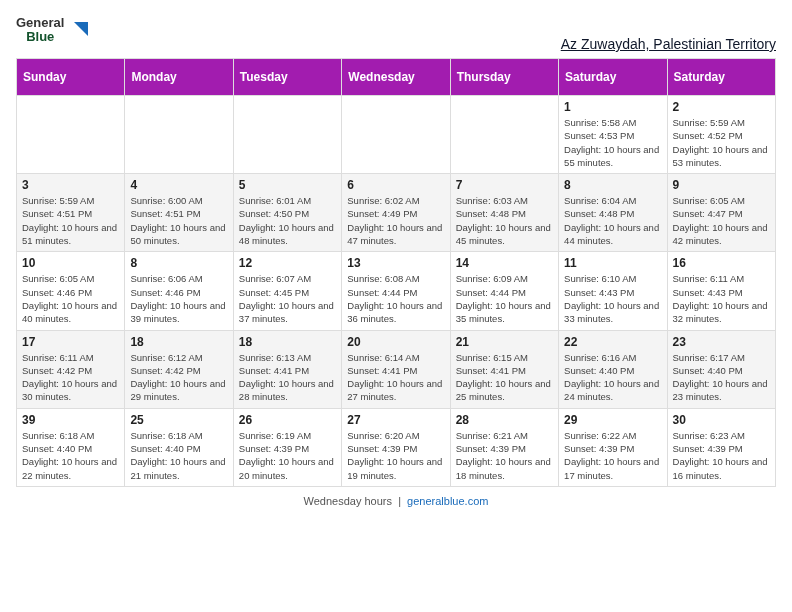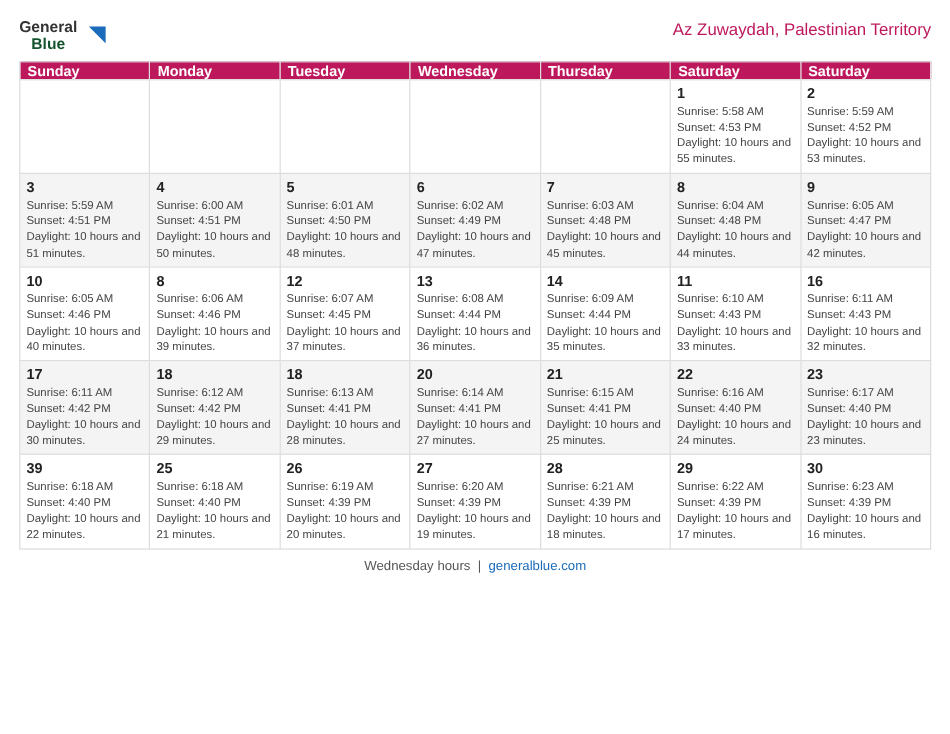--- a/index.html
+++ b/index.html
@@ -37,33 +37,34 @@
     .title-area {
       text-align: right;
     }
     .month-title {
       font-size: 36px;
       font-weight: normal;
       color: #222;
     }
     .subtitle {
       font-size: 14px;
-      color: #be185d;
-      margin-top: 0;
+      color: #0f172a;
+      margin-top: 20px;
+      text-decoration: underline;
     }
     .calendar {
       width: 100%;
       border-collapse: collapse;
     }
     .calendar th {
-      background: #be185d;
+      background: #a21caf;
       color: #fff;
       font-size: 12px;
       font-weight: bold;
-      padding: 0 6px;
+      padding: 11px 6px;
       text-align: left;
       border: 1px solid #ddd;
     }
     .calendar td {
       border: 1px solid #ddd;
       vertical-align: top;
       padding: 4px 5px;
       width: 107px;
       min-height: 80px;
       font-size: 10px;

